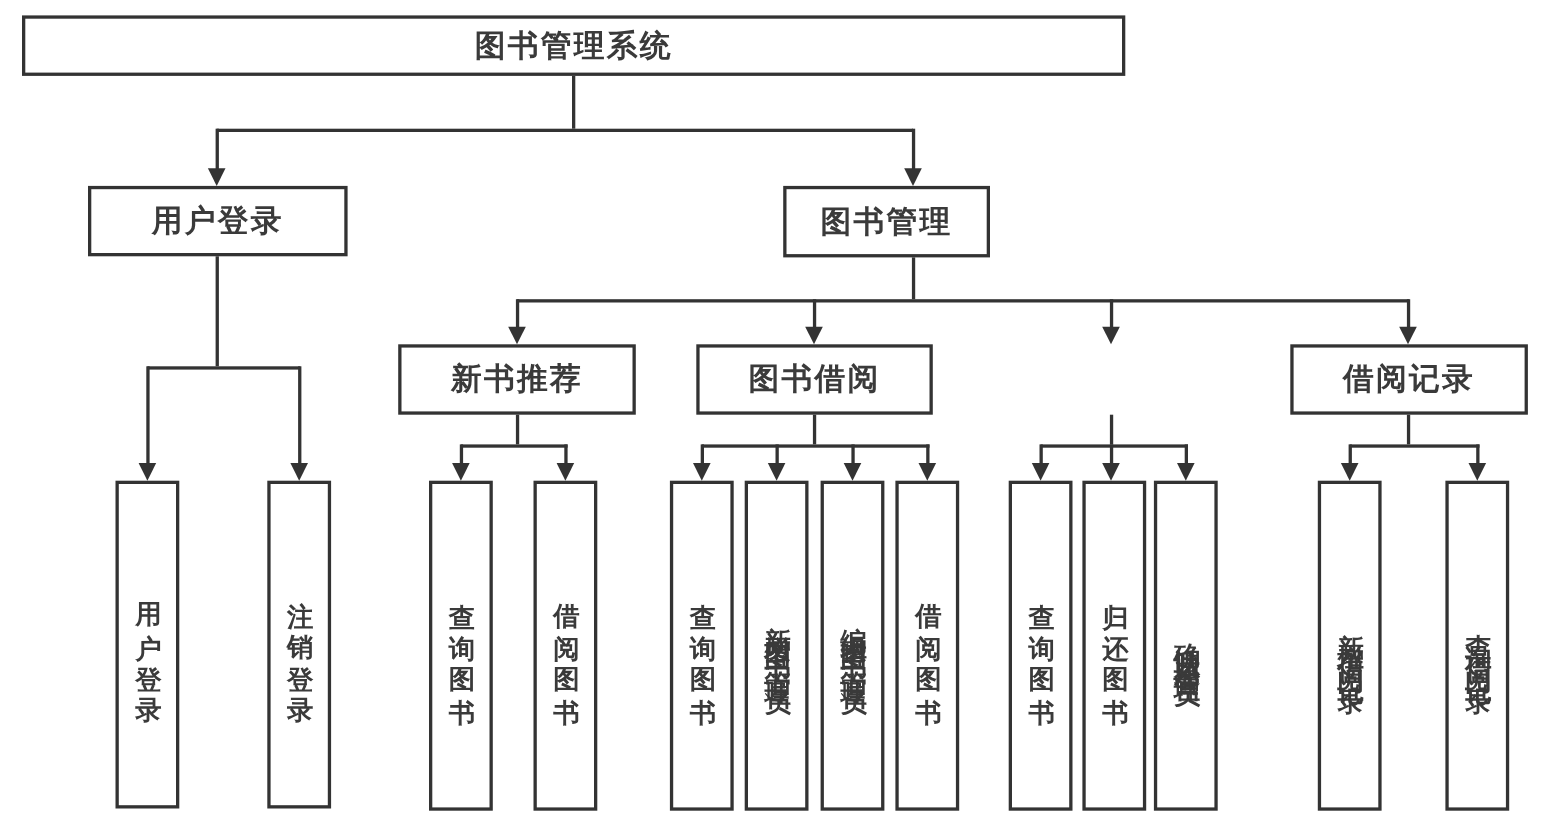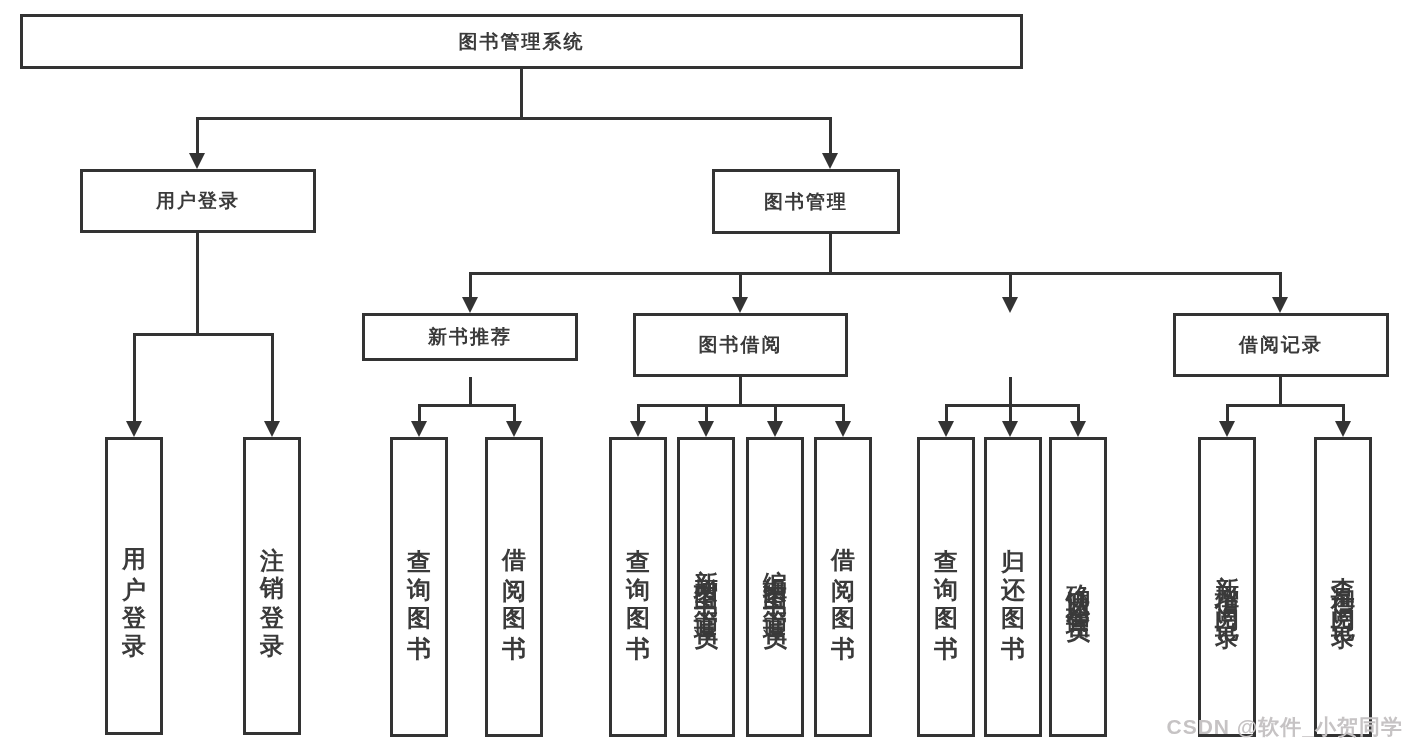--- a/index.html
+++ b/index.html
@@ -5,41 +5,41 @@
   html,body{margin:0;padding:0;background:#ffffff;}
   .stage{
     position:relative;width:1405px;height:747px;background:#ffffff;overflow:hidden;
     font-family:"Liberation Sans","DejaVu Sans",sans-serif;color:#3a3a3a;
   }
   .box{
     position:absolute;box-sizing:border-box;background:#ffffff;
     border:3px solid #333333;display:flex;align-items:center;justify-content:center;
   }
   .hbox span{
-    font-size:19px;font-weight:600;letter-spacing:2px;color:#3a3a3a;white-space:nowrap;
+    font-size:28px;font-weight:600;letter-spacing:2px;color:#3a3a3a;white-space:nowrap;
   }
   .vbox span{
     writing-mode:vertical-rl;text-orientation:mixed;
     font-size:24px;font-weight:600;color:#3a3a3a;line-height:1;
   }
   .ls4{letter-spacing:29px;}
   .ls6{letter-spacing:10px;}
   .ls8{letter-spacing:8px;}
   .ls9{letter-spacing:5px;}
   .ln{position:absolute;background:#333333;}
   .ar{
     position:absolute;width:0;height:0;
     border-left:8px solid transparent;border-right:8px solid transparent;
     border-top:16px solid #333333;
   }
   
   #n-root{left:20px;top:14px;width:1003px;height:55px;}
   #n-user-login{left:80px;top:169px;width:236px;height:64px;}
   #n-book-mgmt{left:712px;top:169px;width:188px;height:65px;}
-  #n-new-book{left:362px;top:313px;width:216px;height:48px;}
+  #n-new-book{left:362px;top:313px;width:216px;height:64px;}
   #n-book-borrow{left:633px;top:313px;width:215px;height:64px;}
   #n-current-borrow{left:902px;top:313px;width:218px;height:64px;}
   #n-borrow-records{left:1173px;top:313px;width:216px;height:64px;}
   .vbox{top:437px;width:58px;height:300px;}
   #n-login{left:105px;height:298px;}
   #n-logout{left:243px;height:298px;}
   #n-nb-query{left:390px;}
   #n-nb-borrow{left:485px;}
   #n-bb-query{left:609px;}
   #n-bb-add{left:677px;}
@@ -173,15 +173,14 @@
   <div class="ar" style="left:1002px;top:421px"></div>
   <div class="ar" style="left:1070px;top:421px"></div>
 
   <div class="ln" style="left:1279px;top:377px;width:3px;height:27px"></div>
   <div class="ln" style="left:1227px;top:404px;width:118px;height:3px"></div>
   <div class="ln" style="left:1226px;top:404px;width:3px;height:20px"></div>
   <div class="ln" style="left:1342px;top:404px;width:3px;height:20px"></div>
   <div class="ar" style="left:1219px;top:421px"></div>
   <div class="ar" style="left:1335px;top:421px"></div>
 
-  <div class="watermark">CSDN @软件_小贺同学</div>
 
 </div>
 
 </body></html>

